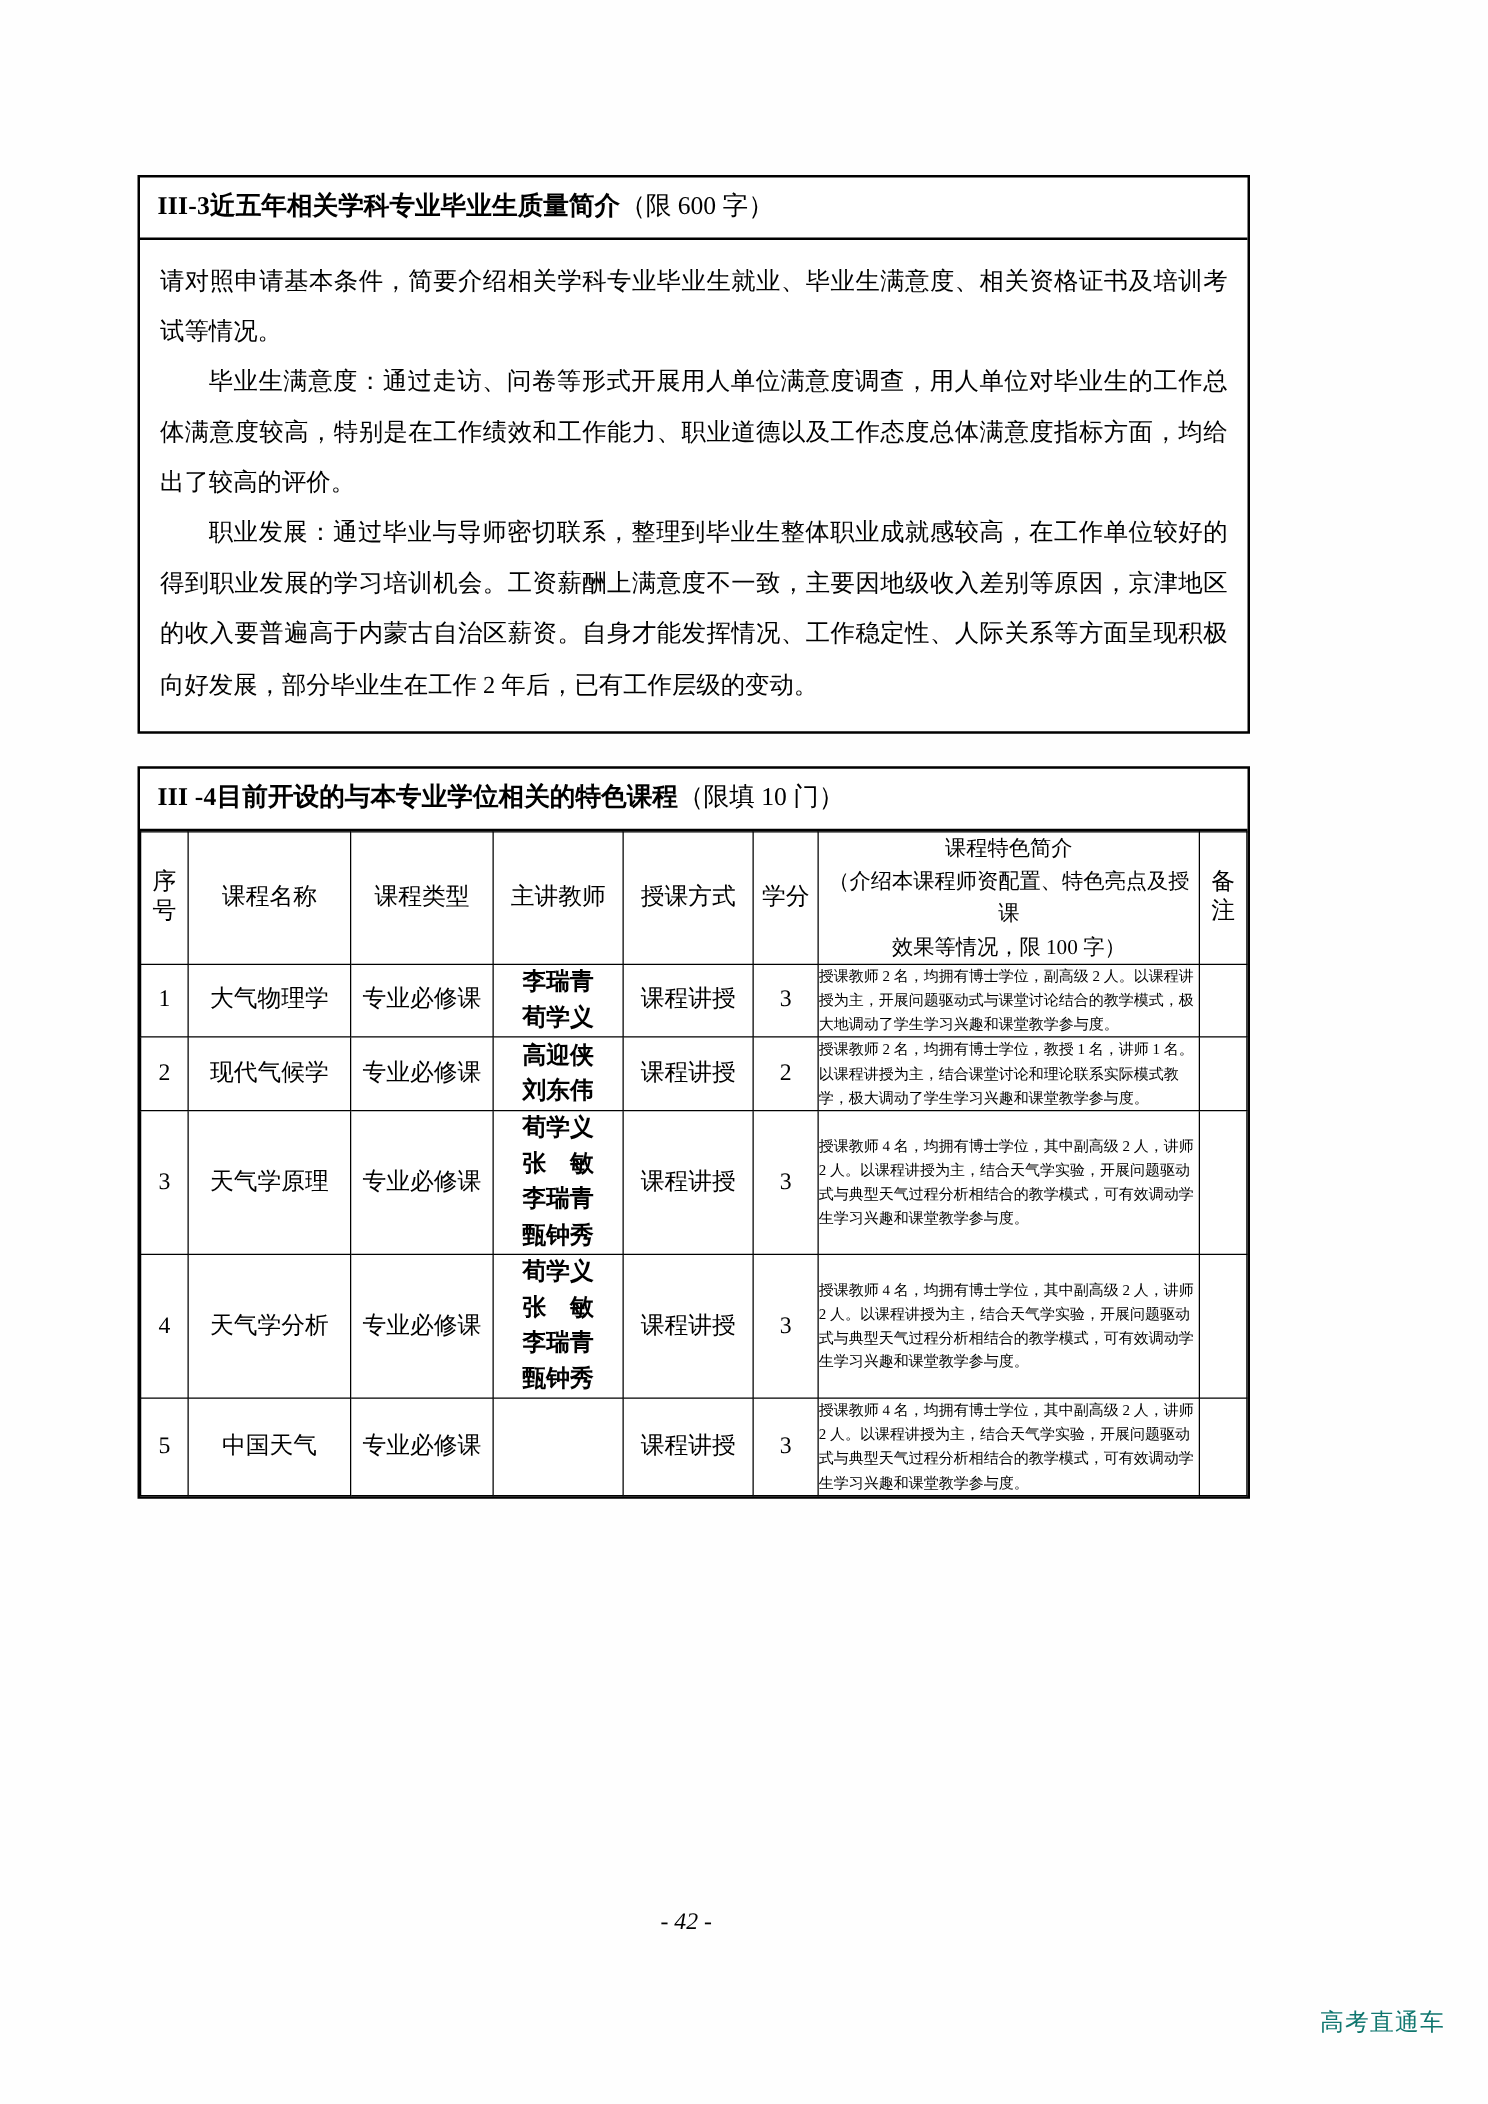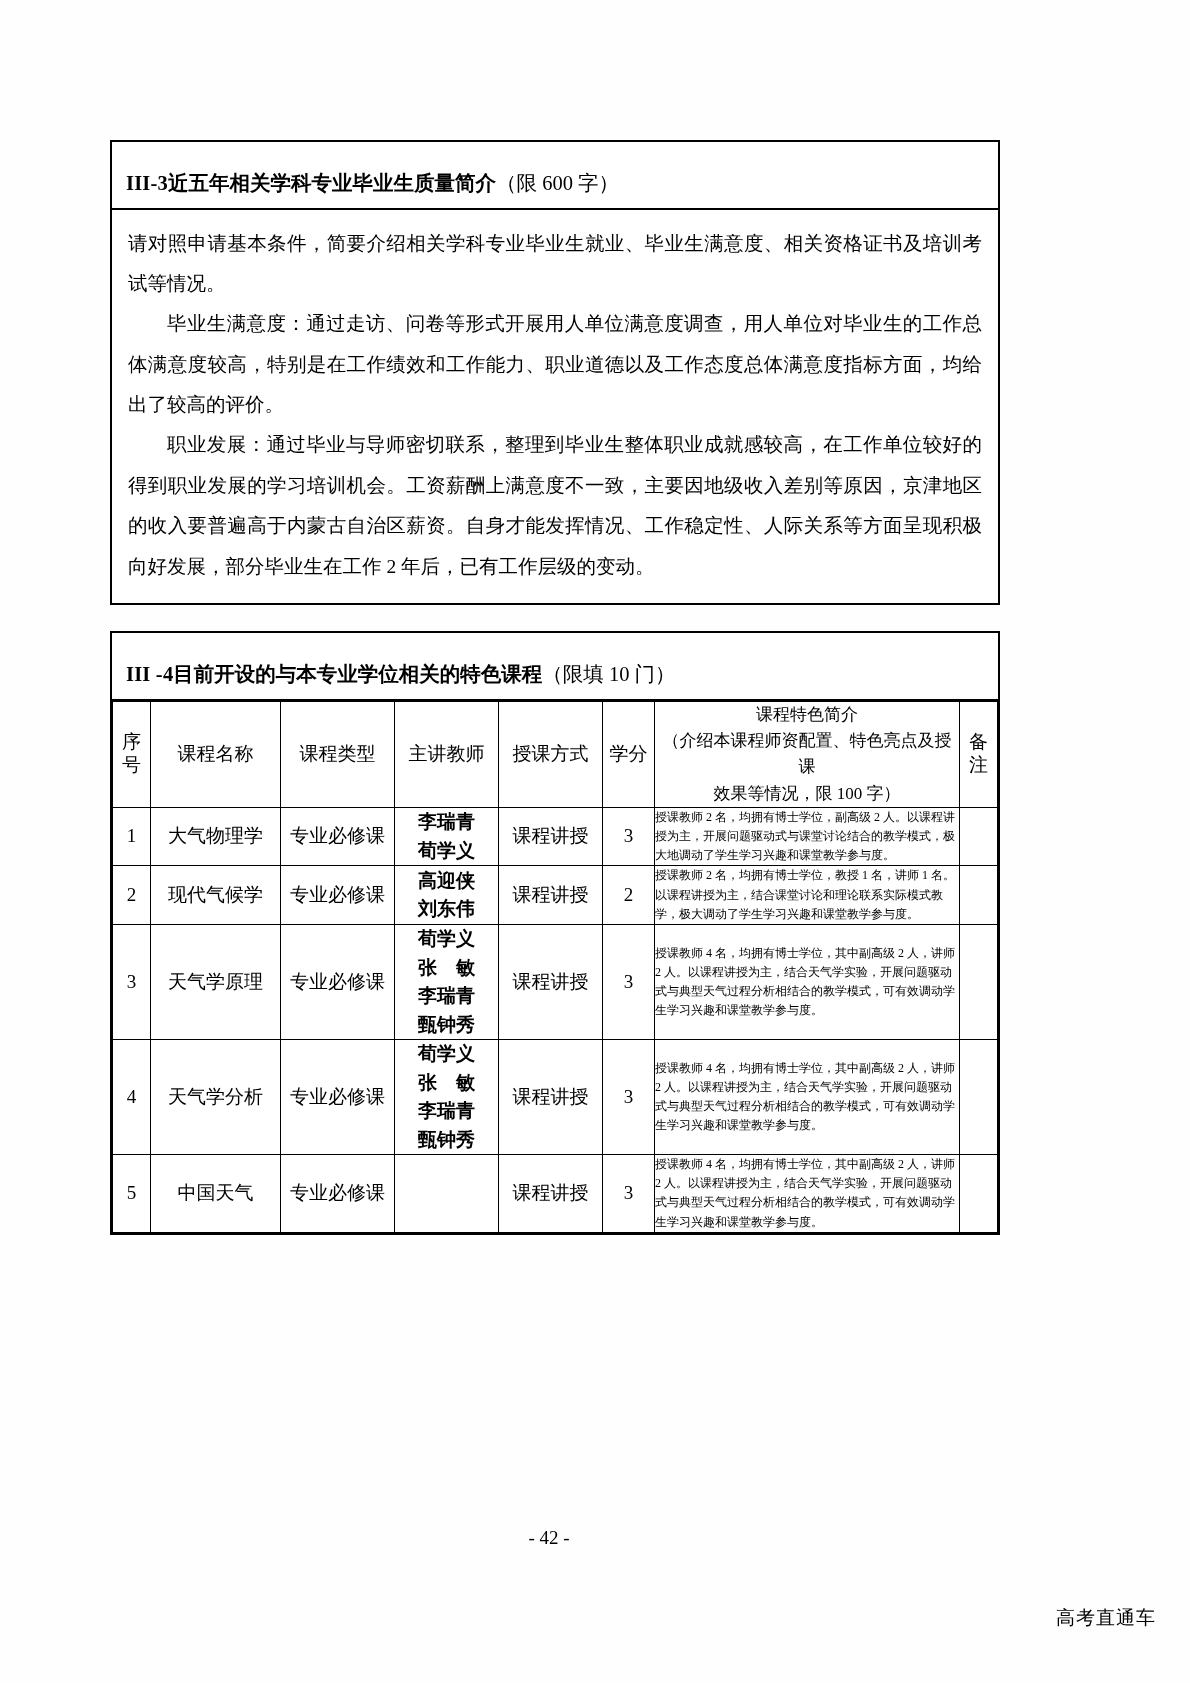--- a/index.html
+++ b/index.html
@@ -31,21 +31,21 @@
 
   
   .section-box {
     border: 2px solid #000;
     box-sizing: border-box;
     width: 100%;
     background: #fff;
   }
   .section-head {
     border-bottom: 2px solid #000;
-    padding: 28px 14px 11px 14px;
+    padding: 10px 14px 11px 14px;
     font-size: 20.5px;
     line-height: 1.3;
     white-space: nowrap;
   }
   .section-head .num {
     font-weight: bold;
     letter-spacing: .2px;
   }
   .section-head .title {
     font-weight: bold;
@@ -152,27 +152,28 @@
   td.c-remark { text-align: center; }
 
   
   .page-number {
     position: absolute;
     left: 0;
     top: 1527px;
     width: 1098px;
     text-align: center;
     font-size: 19px;
+    font-style: italic;
   }
   .watermark {
     position: absolute;
     right: 34px;
     top: 1605px;
     font-size: 19px;
-    color: #000000;
+    color: #0f766e;
     font-family: Liberation Sans, sans-serif;
     letter-spacing: 1px;
   }
 </style>
 </head>
 <body>
 
 <div class="page">
   <div class="content">
 

